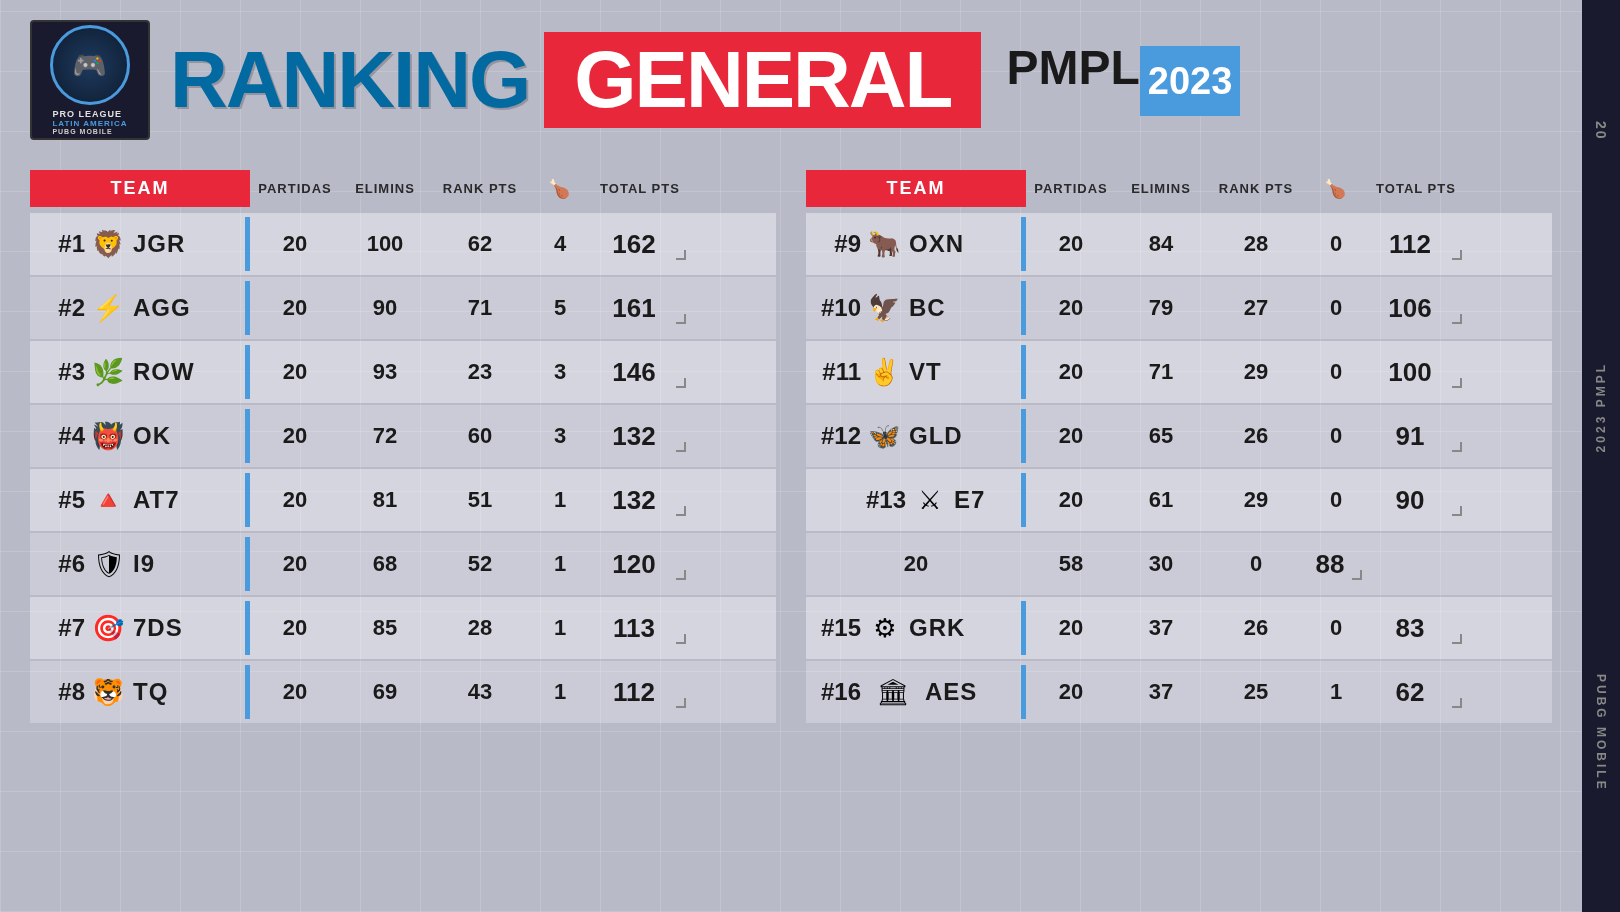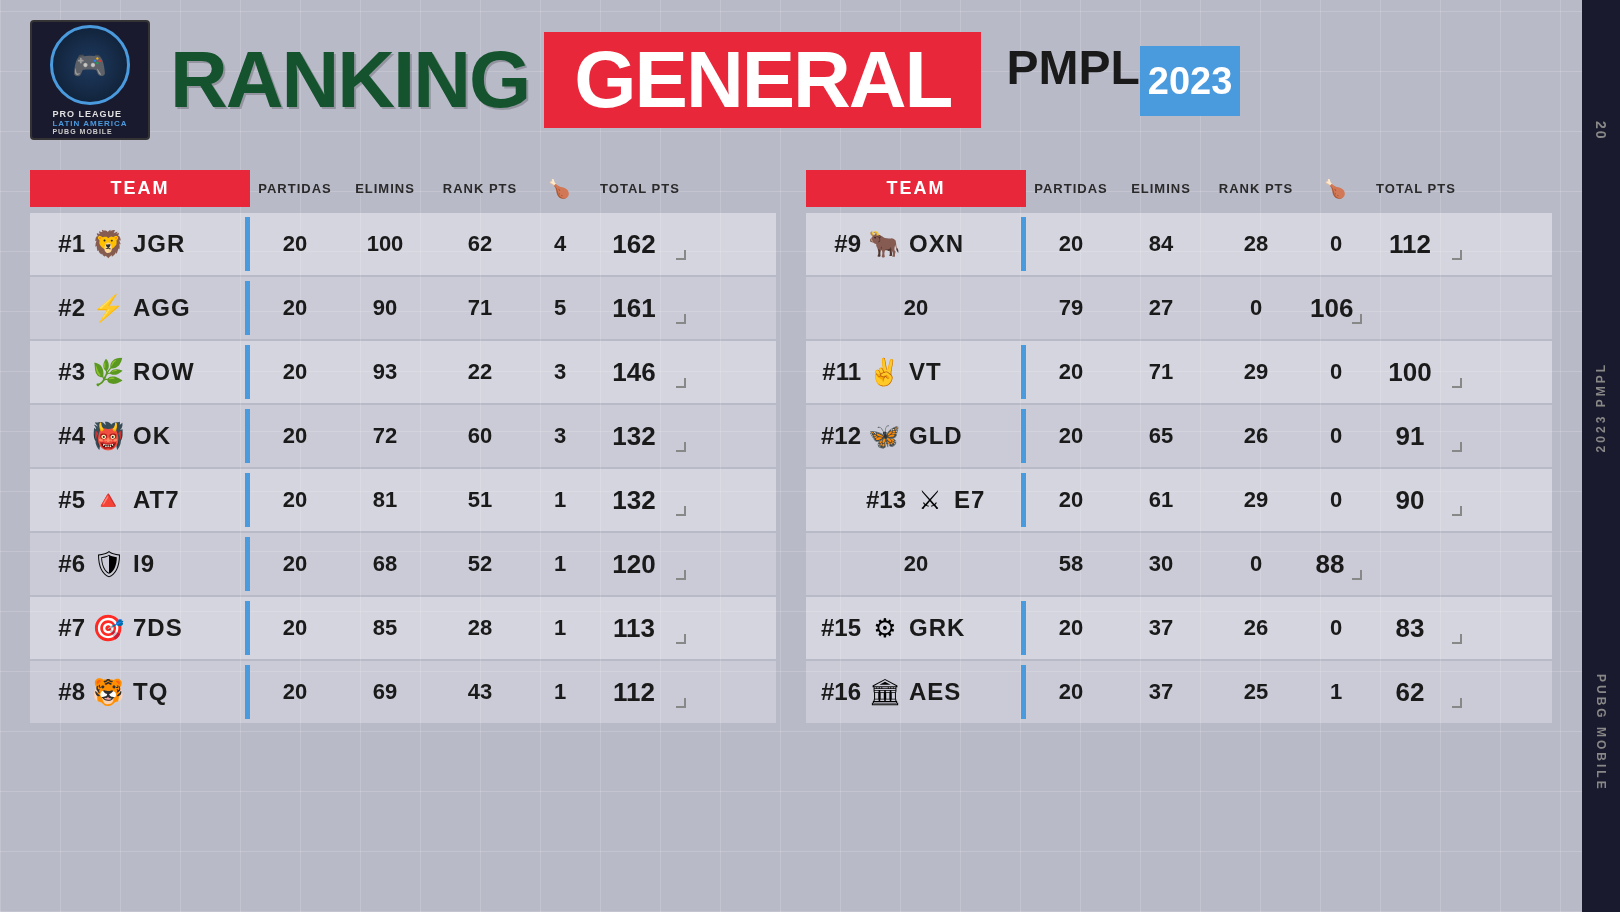--- a/index.html
+++ b/index.html
@@ -132,21 +132,21 @@
     .title-area {
       display: flex;
       align-items: center;
       gap: 15px;
       flex: 1;
     }
 
     .ranking-text {
       font-size: 80px;
       font-weight: 900;
-      color: #14532d;
+      color: #0369a1;
       letter-spacing: -2px;
       line-height: 1;
       text-shadow: 2px 2px 0 rgba(0,0,0,0.2);
     }
 
     .general-box {
       background: #e8273a;
       padding: 8px 30px;
       display: flex;
       align-items: center;
@@ -309,21 +309,21 @@
           </div>
           <div style="display: grid; grid-template-columns: 220px 90px 90px 100px 60px 100px; align-items: center; min-height: 62px; margin-bottom: 2px; background: rgba(255, 255, 255, 0.4);">
             <div style="display: flex; align-items: center; gap: 4px; padding-right: 4px; position: relative;">
               <div style="font-size: 24px; font-weight: 900; color: rgb(26, 26, 26); min-width: 55px; text-align: right; font-family: &quot;Arial Black&quot;, Arial, sans-serif;">#3</div>
               <div style="width: 40px; height: 40px; display: flex; align-items: center; justify-content: center; font-size: 26px; flex-shrink: 0;">🌿</div>
               <div style="font-size: 24px; font-weight: 900; color: rgb(26, 26, 26); letter-spacing: 1px; font-family: &quot;Arial Black&quot;, Arial, sans-serif;">ROW</div>
               <div style="position: absolute; right: 0px; top: 50%; transform: translateY(-50%); width: 5px; height: 54px; background: rgb(74, 154, 222);"></div>
             </div>
             <div style="text-align: center; font-size: 22px; font-weight: 700; color: rgb(26, 26, 26); padding: 4px; font-family: &quot;Arial Black&quot;, Arial, sans-serif; position: relative;">20</div>
             <div style="text-align: center; font-size: 22px; font-weight: 700; color: rgb(26, 26, 26); padding: 4px; font-family: &quot;Arial Black&quot;, Arial, sans-serif; position: relative;">93</div>
-            <div style="text-align: center; font-size: 22px; font-weight: 700; color: rgb(26, 26, 26); padding: 4px; font-family: &quot;Arial Black&quot;, Arial, sans-serif; position: relative;">22</div>
+            <div style="text-align: center; font-size: 22px; font-weight: 700; color: rgb(26, 26, 26); padding: 4px; font-family: &quot;Arial Black&quot;, Arial, sans-serif; position: relative;">23</div>
             <div style="text-align: center; font-size: 22px; font-weight: 700; color: rgb(26, 26, 26); padding: 4px; font-family: &quot;Arial Black&quot;, Arial, sans-serif; position: relative;">3</div>
             <div style="text-align: center; font-size: 26px; font-weight: 900; color: rgb(26, 26, 26); padding: 4px 16px 4px 4px; font-family: &quot;Arial Black&quot;, Arial, sans-serif; position: relative;">146<div style="position: absolute; bottom: 4px; right: 4px; width: 10px; height: 10px; border-right: 2px solid rgb(136, 136, 136); border-bottom: 2px solid rgb(136, 136, 136);"></div></div>
           </div>
           <div style="display: grid; grid-template-columns: 220px 90px 90px 100px 60px 100px; align-items: center; min-height: 62px; margin-bottom: 2px; background: rgba(255, 255, 255, 0.25);">
             <div style="display: flex; align-items: center; gap: 4px; padding-right: 4px; position: relative;">
               <div style="font-size: 24px; font-weight: 900; color: rgb(26, 26, 26); min-width: 55px; text-align: right; font-family: &quot;Arial Black&quot;, Arial, sans-serif;">#4</div>
               <div style="width: 40px; height: 40px; display: flex; align-items: center; justify-content: center; font-size: 26px; flex-shrink: 0;">👹</div>
               <div style="font-size: 24px; font-weight: 900; color: rgb(26, 26, 26); letter-spacing: 1px; font-family: &quot;Arial Black&quot;, Arial, sans-serif;">OK</div>
               <div style="position: absolute; right: 0px; top: 50%; transform: translateY(-50%); width: 5px; height: 54px; background: rgb(74, 154, 222);"></div>
             </div>
@@ -408,20 +408,26 @@
               <div style="font-size: 24px; font-weight: 900; color: rgb(26, 26, 26); letter-spacing: 1px; font-family: &quot;Arial Black&quot;, Arial, sans-serif;">OXN</div>
               <div style="position: absolute; right: 0px; top: 50%; transform: translateY(-50%); width: 5px; height: 54px; background: rgb(74, 154, 222);"></div>
             </div>
             <div style="text-align: center; font-size: 22px; font-weight: 700; color: rgb(26, 26, 26); padding: 4px; font-family: &quot;Arial Black&quot;, Arial, sans-serif; position: relative;">20</div>
             <div style="text-align: center; font-size: 22px; font-weight: 700; color: rgb(26, 26, 26); padding: 4px; font-family: &quot;Arial Black&quot;, Arial, sans-serif; position: relative;">84</div>
             <div style="text-align: center; font-size: 22px; font-weight: 700; color: rgb(26, 26, 26); padding: 4px; font-family: &quot;Arial Black&quot;, Arial, sans-serif; position: relative;">28</div>
             <div style="text-align: center; font-size: 22px; font-weight: 700; color: rgb(26, 26, 26); padding: 4px; font-family: &quot;Arial Black&quot;, Arial, sans-serif; position: relative;">0</div>
             <div style="text-align: center; font-size: 26px; font-weight: 900; color: rgb(26, 26, 26); padding: 4px 16px 4px 4px; font-family: &quot;Arial Black&quot;, Arial, sans-serif; position: relative;">112<div style="position: absolute; bottom: 4px; right: 4px; width: 10px; height: 10px; border-right: 2px solid rgb(136, 136, 136); border-bottom: 2px solid rgb(136, 136, 136);"></div></div>
           </div>
           <div style="display: grid; grid-template-columns: 220px 90px 90px 100px 60px 100px; align-items: center; min-height: 62px; margin-bottom: 2px; background: rgba(255, 255, 255, 0.25);">
+            <div style="display: flex; align-items: center; gap: 4px; padding-right: 4px; position: relative;">
+              <div style="font-size: 24px; font-weight: 900; color: rgb(26, 26, 26); min-width: 55px; text-align: right; font-family: &quot;Arial Black&quot;, Arial, sans-serif;">#10</div>
+              <div style="width: 40px; height: 40px; display: flex; align-items: center; justify-content: center; font-size: 26px; flex-shrink: 0;">🦅</div>
+              <div style="font-size: 24px; font-weight: 900; color: rgb(26, 26, 26); letter-spacing: 1px; font-family: &quot;Arial Black&quot;, Arial, sans-serif;">BC</div>
+              <div style="position: absolute; right: 0px; top: 50%; transform: translateY(-50%); width: 5px; height: 54px; background: rgb(74, 154, 222);"></div>
+            </div>
             <div style="text-align: center; font-size: 22px; font-weight: 700; color: rgb(26, 26, 26); padding: 4px; font-family: &quot;Arial Black&quot;, Arial, sans-serif; position: relative;">20</div>
             <div style="text-align: center; font-size: 22px; font-weight: 700; color: rgb(26, 26, 26); padding: 4px; font-family: &quot;Arial Black&quot;, Arial, sans-serif; position: relative;">79</div>
             <div style="text-align: center; font-size: 22px; font-weight: 700; color: rgb(26, 26, 26); padding: 4px; font-family: &quot;Arial Black&quot;, Arial, sans-serif; position: relative;">27</div>
             <div style="text-align: center; font-size: 22px; font-weight: 700; color: rgb(26, 26, 26); padding: 4px; font-family: &quot;Arial Black&quot;, Arial, sans-serif; position: relative;">0</div>
             <div style="text-align: center; font-size: 26px; font-weight: 900; color: rgb(26, 26, 26); padding: 4px 16px 4px 4px; font-family: &quot;Arial Black&quot;, Arial, sans-serif; position: relative;">106<div style="position: absolute; bottom: 4px; right: 4px; width: 10px; height: 10px; border-right: 2px solid rgb(136, 136, 136); border-bottom: 2px solid rgb(136, 136, 136);"></div></div>
           </div>
           <div style="display: grid; grid-template-columns: 220px 90px 90px 100px 60px 100px; align-items: center; min-height: 62px; margin-bottom: 2px; background: rgba(255, 255, 255, 0.4);">
             <div style="display: flex; align-items: center; gap: 4px; padding-right: 4px; position: relative;">
               <div style="font-size: 24px; font-weight: 900; color: rgb(26, 26, 26); min-width: 55px; text-align: right; font-family: &quot;Arial Black&quot;, Arial, sans-serif;">#11</div>
               <div style="width: 40px; height: 40px; display: flex; align-items: center; justify-content: center; font-size: 26px; flex-shrink: 0;">✌</div>
@@ -474,21 +480,21 @@
               <div style="font-size: 24px; font-weight: 900; color: rgb(26, 26, 26); letter-spacing: 1px; font-family: &quot;Arial Black&quot;, Arial, sans-serif;">GRK</div>
               <div style="position: absolute; right: 0px; top: 50%; transform: translateY(-50%); width: 5px; height: 54px; background: rgb(74, 154, 222);"></div>
             </div>
             <div style="text-align: center; font-size: 22px; font-weight: 700; color: rgb(26, 26, 26); padding: 4px; font-family: &quot;Arial Black&quot;, Arial, sans-serif; position: relative;">20</div>
             <div style="text-align: center; font-size: 22px; font-weight: 700; color: rgb(26, 26, 26); padding: 4px; font-family: &quot;Arial Black&quot;, Arial, sans-serif; position: relative;">37</div>
             <div style="text-align: center; font-size: 22px; font-weight: 700; color: rgb(26, 26, 26); padding: 4px; font-family: &quot;Arial Black&quot;, Arial, sans-serif; position: relative;">26</div>
             <div style="text-align: center; font-size: 22px; font-weight: 700; color: rgb(26, 26, 26); padding: 4px; font-family: &quot;Arial Black&quot;, Arial, sans-serif; position: relative;">0</div>
             <div style="text-align: center; font-size: 26px; font-weight: 900; color: rgb(26, 26, 26); padding: 4px 16px 4px 4px; font-family: &quot;Arial Black&quot;, Arial, sans-serif; position: relative;">83<div style="position: absolute; bottom: 4px; right: 4px; width: 10px; height: 10px; border-right: 2px solid rgb(136, 136, 136); border-bottom: 2px solid rgb(136, 136, 136);"></div></div>
           </div>
           <div style="display: grid; grid-template-columns: 220px 90px 90px 100px 60px 100px; align-items: center; min-height: 62px; margin-bottom: 2px; background: rgba(255, 255, 255, 0.25);">
-            <div style="display: flex; align-items: center; gap: 4px; padding-right: 16px; position: relative;">
+            <div style="display: flex; align-items: center; gap: 12px; padding-right: 16px; position: relative;">
               <div style="font-size: 24px; font-weight: 900; color: rgb(26, 26, 26); min-width: 55px; text-align: right; font-family: &quot;Arial Black&quot;, Arial, sans-serif;">#16</div>
               <div style="width: 40px; height: 40px; display: flex; align-items: center; justify-content: center; font-size: 26px; flex-shrink: 0;">🏛</div>
               <div style="font-size: 24px; font-weight: 900; color: rgb(26, 26, 26); letter-spacing: 1px; font-family: &quot;Arial Black&quot;, Arial, sans-serif;">AES</div>
               <div style="position: absolute; right: 0px; top: 50%; transform: translateY(-50%); width: 5px; height: 54px; background: rgb(74, 154, 222);"></div>
             </div>
             <div style="text-align: center; font-size: 22px; font-weight: 700; color: rgb(26, 26, 26); padding: 4px; font-family: &quot;Arial Black&quot;, Arial, sans-serif; position: relative;">20</div>
             <div style="text-align: center; font-size: 22px; font-weight: 700; color: rgb(26, 26, 26); padding: 4px; font-family: &quot;Arial Black&quot;, Arial, sans-serif; position: relative;">37</div>
             <div style="text-align: center; font-size: 22px; font-weight: 700; color: rgb(26, 26, 26); padding: 4px; font-family: &quot;Arial Black&quot;, Arial, sans-serif; position: relative;">25</div>
             <div style="text-align: center; font-size: 22px; font-weight: 700; color: rgb(26, 26, 26); padding: 4px; font-family: &quot;Arial Black&quot;, Arial, sans-serif; position: relative;">1</div>
             <div style="text-align: center; font-size: 26px; font-weight: 900; color: rgb(26, 26, 26); padding: 4px 16px 4px 4px; font-family: &quot;Arial Black&quot;, Arial, sans-serif; position: relative;">62<div style="position: absolute; bottom: 4px; right: 4px; width: 10px; height: 10px; border-right: 2px solid rgb(136, 136, 136); border-bottom: 2px solid rgb(136, 136, 136);"></div></div>

